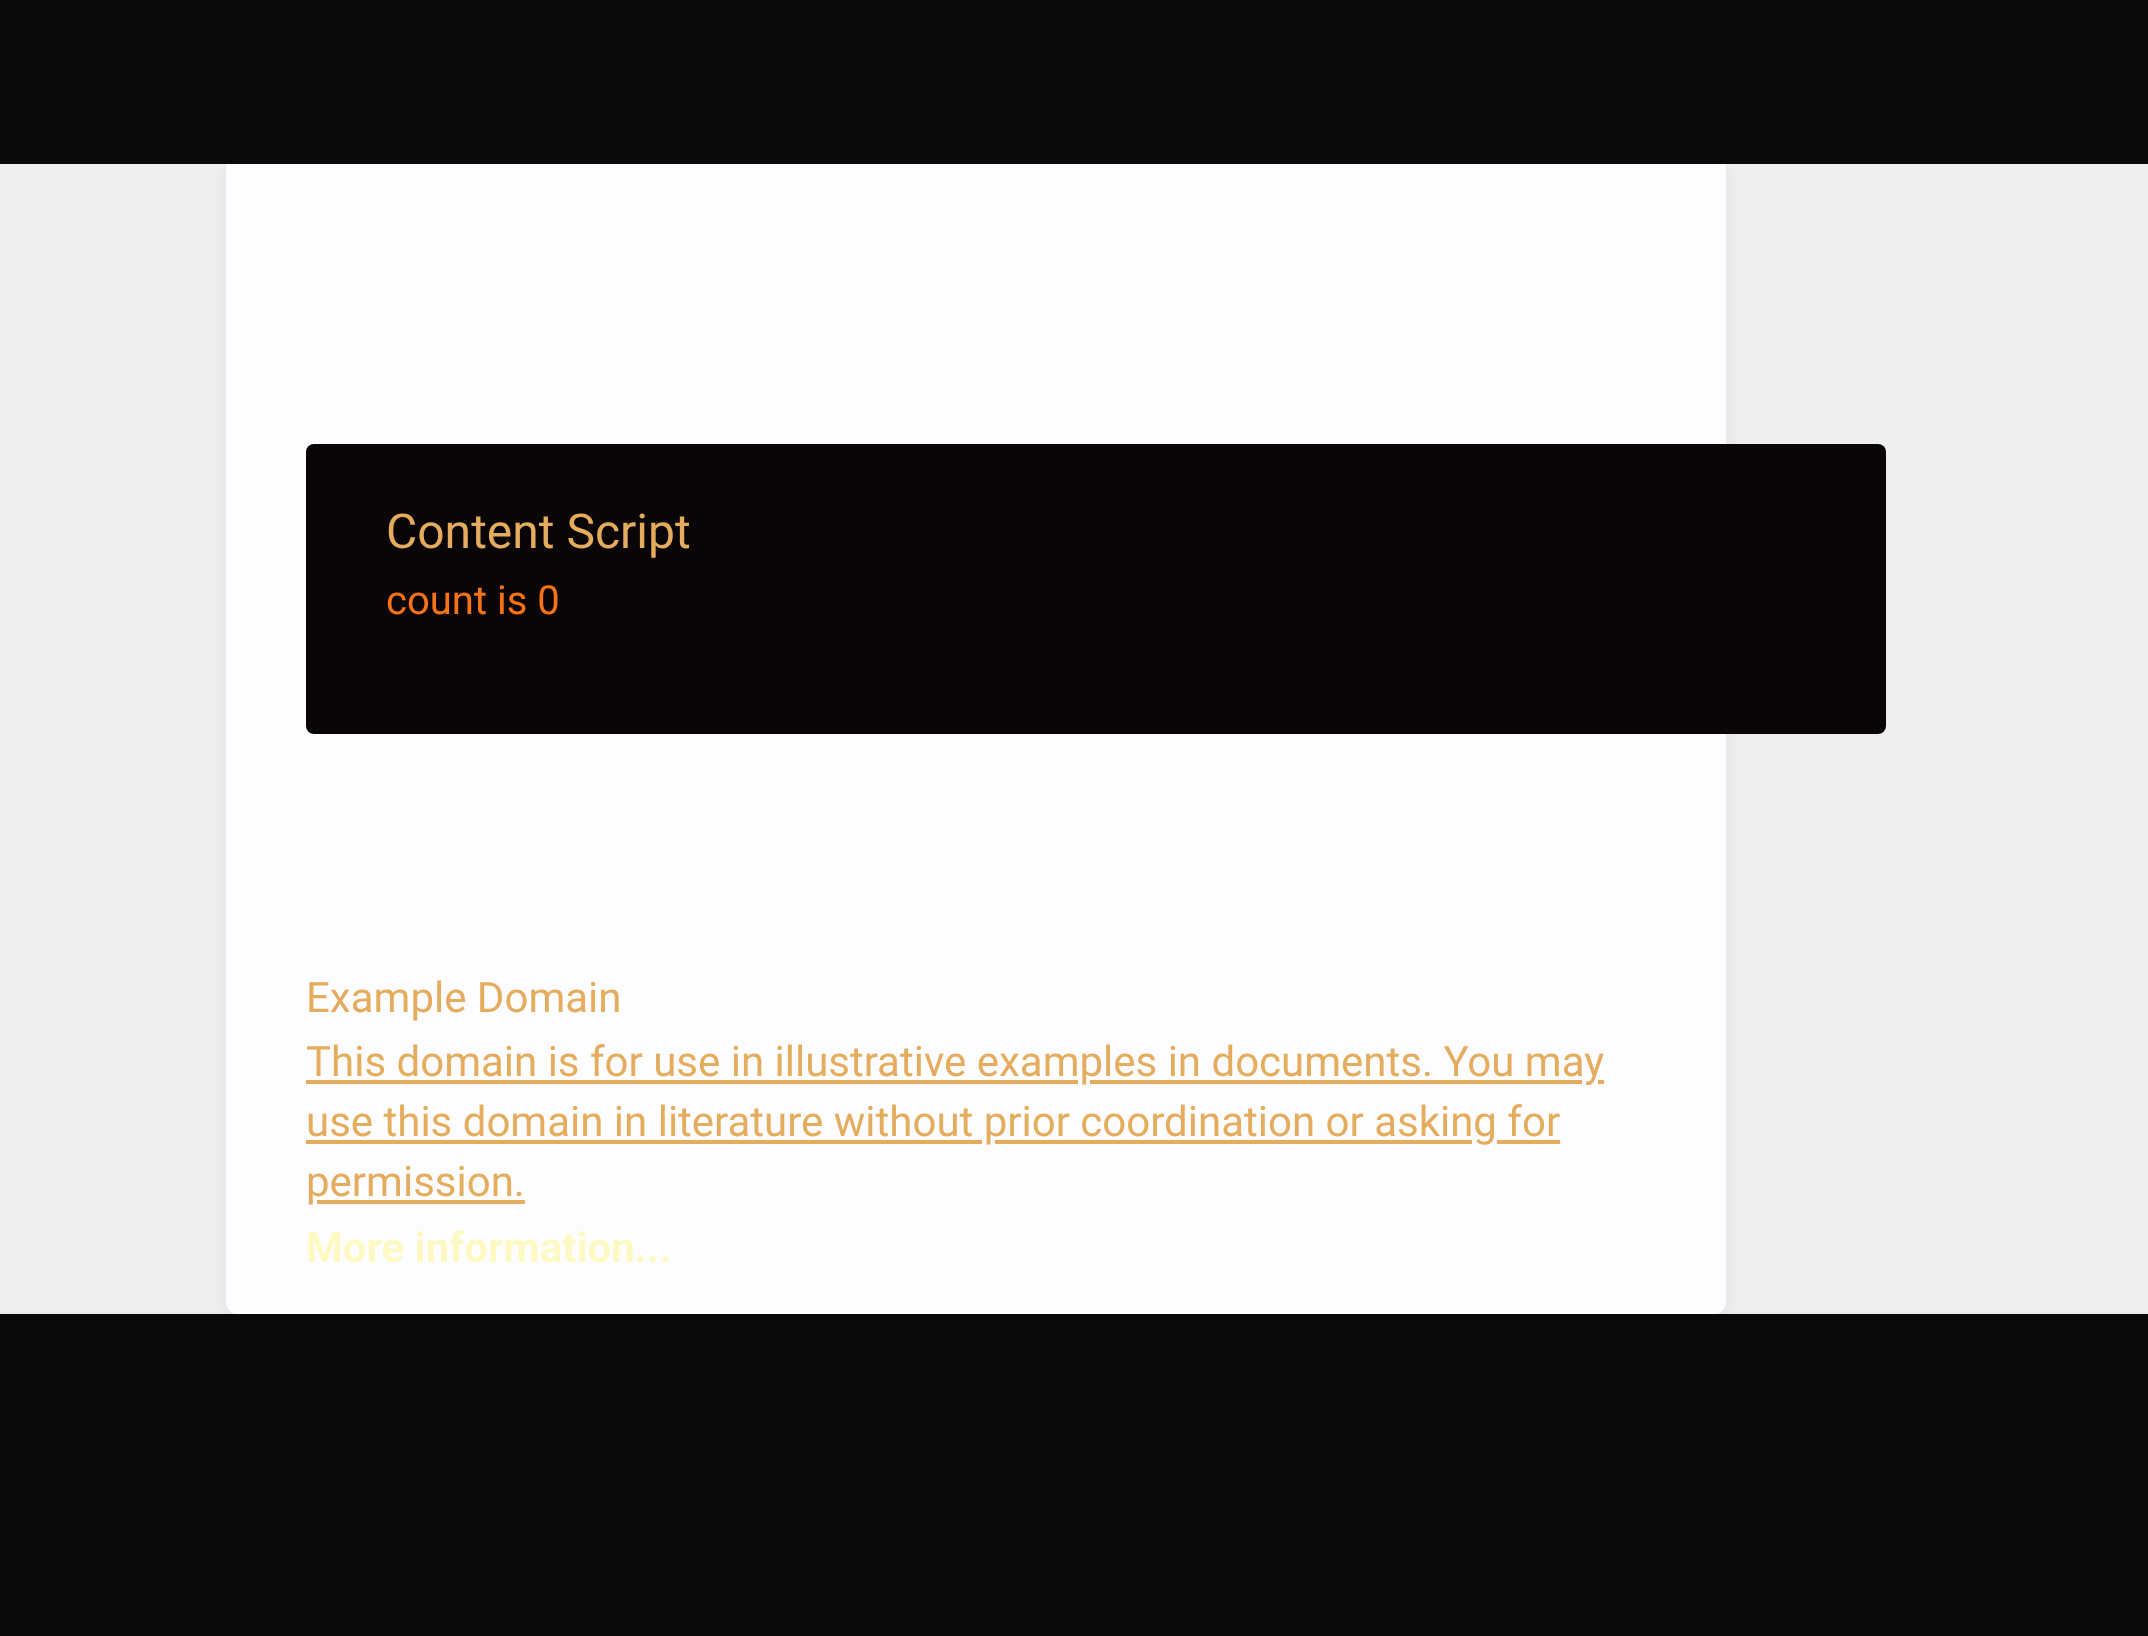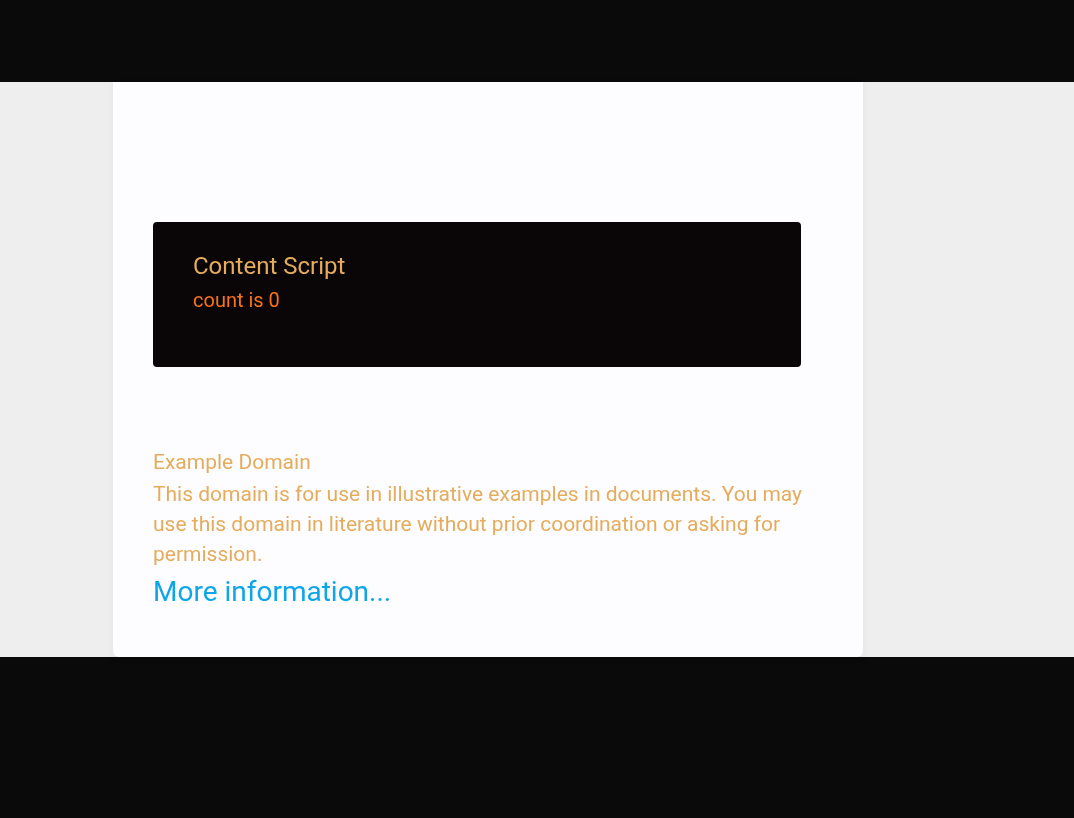--- a/index.html
+++ b/index.html
@@ -34,21 +34,21 @@
       height: 575px;
       background: #fdfdff;
       border-radius: 0 0 6px 6px;
       box-shadow: 0 2px 8px rgba(0,0,0,0.05);
     }
     
     .content-script-panel {
       position: absolute;
       top: 222px;
       left: 153px;
-      width: 648px;
+      width: 790px;
       height: 145px;
       background: #0a0608;
       border-radius: 4px;
       padding: 30px 40px;
     }
     
     .content-script-title {
       color: #e4ac5c;
       font-size: 24px;
       font-weight: 400;
@@ -56,44 +56,45 @@
     }
     
     .content-script-count {
       color: #f97316;
       font-size: 20px;
       font-weight: 400;
     }
     
     .example-section {
       position: absolute;
-      top: 450px;
+      top: 488px;
       left: 153px;
       width: 670px;
     }
     
     .example-heading {
       color: #e4ac5c;
       font-size: 21px;
       font-weight: 400;
       margin-bottom: 6px;
     }
     
     .example-body {
       color: #e4ac5c;
       font-size: 21px;
       font-weight: 400;
       line-height: 1.42;
       margin-bottom: 6px;
+      text-decoration: underline;
     }
     
     .more-link {
-      color: #0ea5e9;
-      font-size: 28px;
-      font-weight: 400;
+      color: #fef9c3;
+      font-size: 21px;
+      font-weight: 700;
       text-decoration: none;
       cursor: pointer;
     }
   </style>
 </head>
 <body>
 
 <div class="page-bg"></div>
 
 <div class="content-card"></div>

